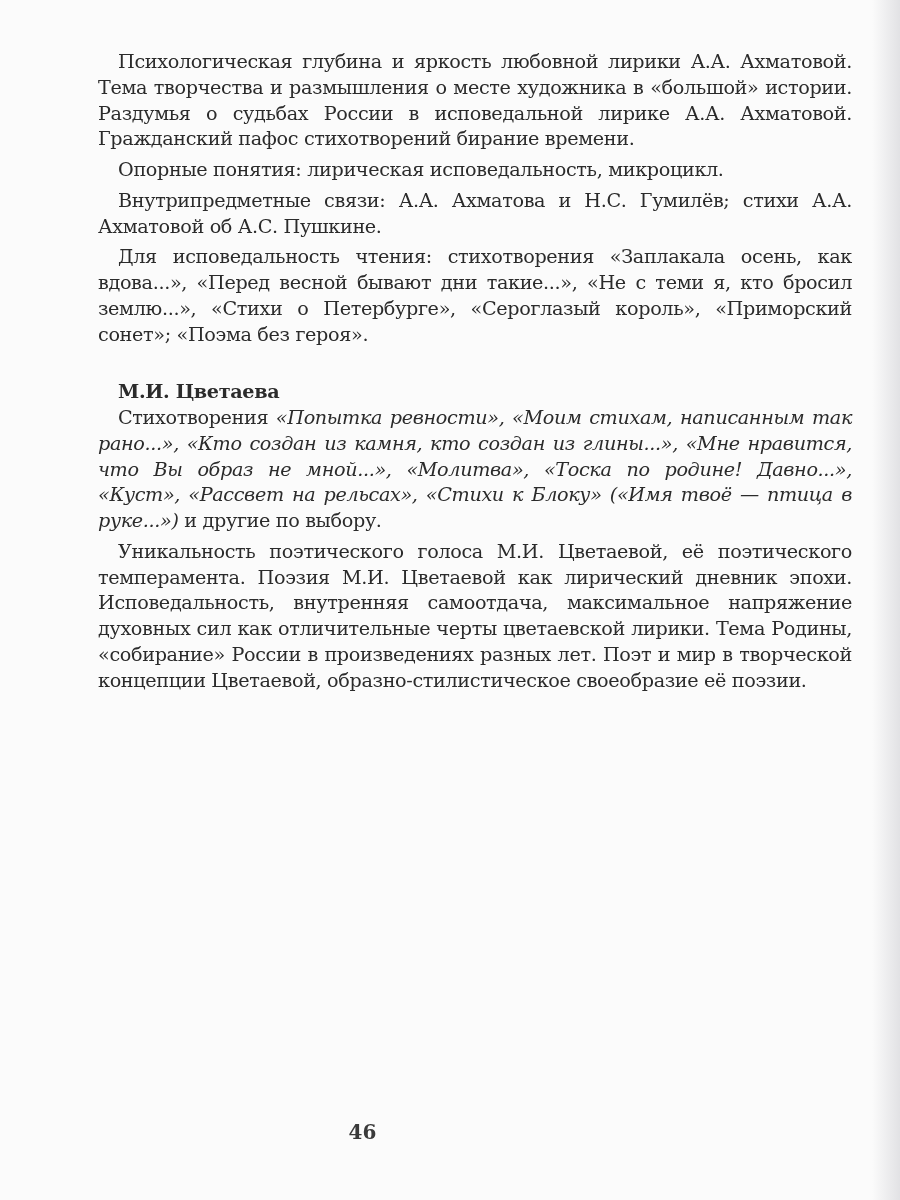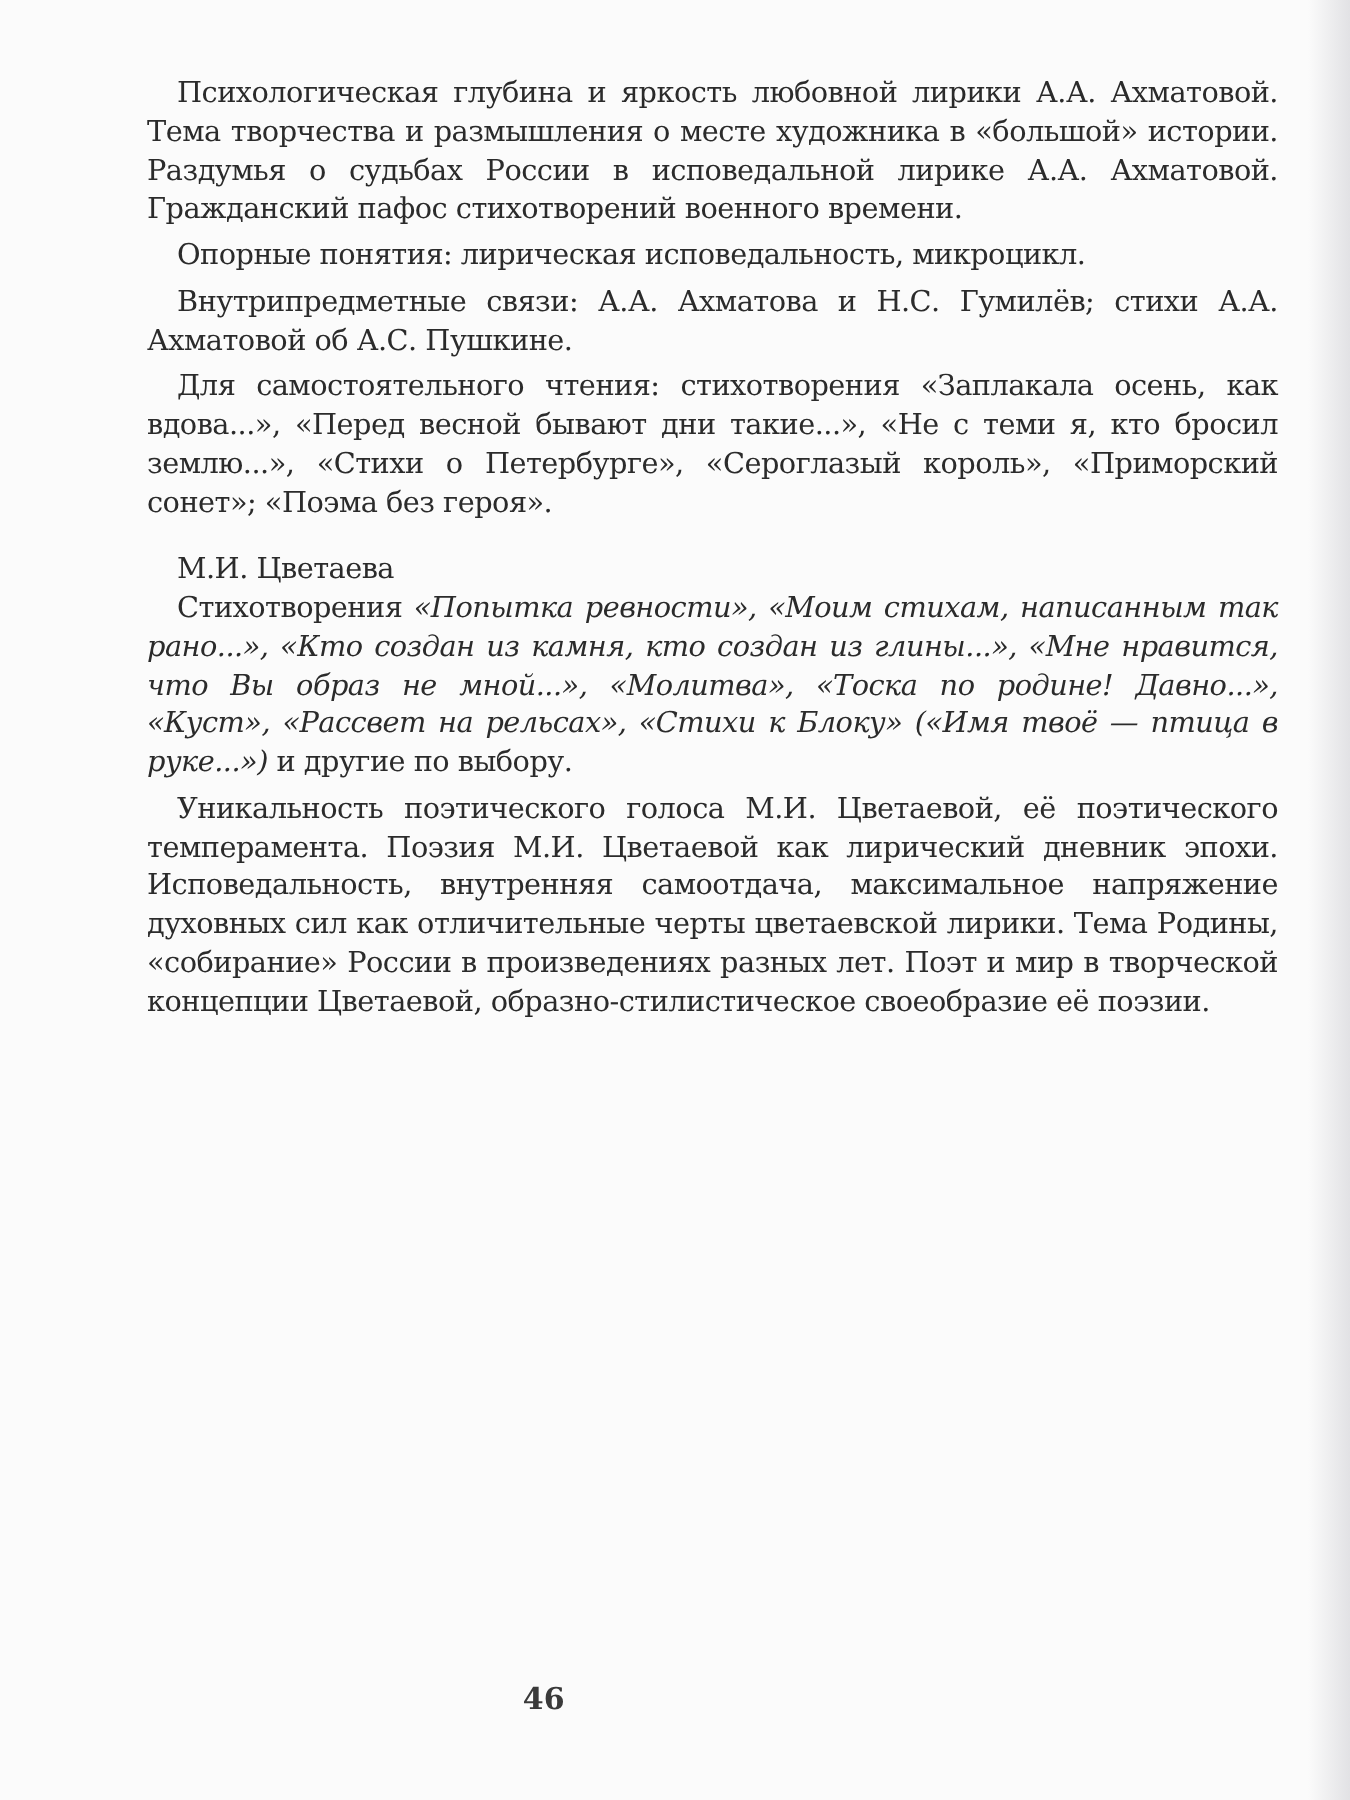--- a/index.html
+++ b/index.html
@@ -38,23 +38,23 @@
       margin: 0;
       text-indent: 20px;
     }
     .para b {
       font-weight: normal;
     }
     .para i {
       font-style: italic;
     }
     .heading {
-      margin: 19px 0 0 0;
+      margin: 32px 0 0 0;
       text-indent: 20px;
-      font-weight: normal;
+      font-weight: bold;
     }
     .gap-small {
       margin-top: 5px;
     }
     .page-number {
       position: absolute;
       left: 0;
       width: 725px;
       top: 1120px;
       text-align: center;
@@ -63,29 +63,29 @@
       color: #3a3a3a;
     }
   </style>
 </head>
 <body>
 
 <div class="page-shadow"></div>
 
 <div class="text-block">
 
-  <p class="para">Психологическая глубина и яркость любовной лирики А.А. Ахматовой. Тема творчества и размышления о месте ху­дожника в «большой» истории. Раздумья о судьбах России в исповедальной лирике А.А. Ахматовой. Гражданский пафос стихотворений военного времени.</p>
+  <p class="para">Психологическая глубина и яркость любовной лирики А.А. Ахматовой. Тема творчества и размышления о месте ху­дожника в «большой» истории. Раздумья о судьбах России в исповедальной лирике А.А. Ахматовой. Гражданский пафос стихотворений бирание времени.</p>
 
 
   <p class="para gap-small"><b>Опорные понятия</b><span>: лирическая исповедальность, микро­цикл.</span></p>
 
   <p class="para gap-small"><b>Внутрипредметные связи</b><span>: А.А. Ахматова и Н.С. Гумилёв; стихи А.А. Ахматовой об А.С. Пушкине.</span></p>
 
 
-  <p class="para gap-small"><b>Для самостоятельного чтения</b><span>: стихотворения «Заплакала осень, как вдова...», «Перед весной бывают дни такие...», «Не с теми я, кто бросил землю...», «Стихи о Петербурге», «Серо­глазый король», «Приморский сонет»; «Поэма без героя».</span></p>
+  <p class="para gap-small"><b>Для исповедальность чтения</b><span>: стихотворения «Заплакала осень, как вдова...», «Перед весной бывают дни такие...», «Не с теми я, кто бросил землю...», «Стихи о Петербурге», «Серо­глазый король», «Приморский сонет»; «Поэма без героя».</span></p>
 
   <p class="heading">М.И. Цветаева</p>
 
   <p class="para"><span>Стихотворения </span><i>«Попытка ревности», «Моим стихам, на­писанным так рано...», «Кто создан из камня, кто создан из глины...», «Мне нравится, что Вы образ не мной...», «Мо­литва», «Тоска по родине! Давно...», «Куст», «Рассвет на рельсах», «Стихи к Блоку» («Имя твоё — птица в руке...»)</i><span> и другие по выбору.</span></p>
 
   <p class="para gap-small">Уникальность поэтического голоса М.И. Цветаевой, её поэтического темперамента. Поэзия М.И. Цветаевой как лирический дневник эпохи. Исповедальность, внутренняя са­моотдача, максимальное напряжение духовных сил как от­личительные черты цветаевской лирики. Тема Родины, «со­бирание» России в произведениях разных лет. Поэт и мир в творческой концепции Цветаевой, образно-стилистическое своеобразие её поэзии.</p>
 
 </div>
 
 <div class="page-number">46</div>

